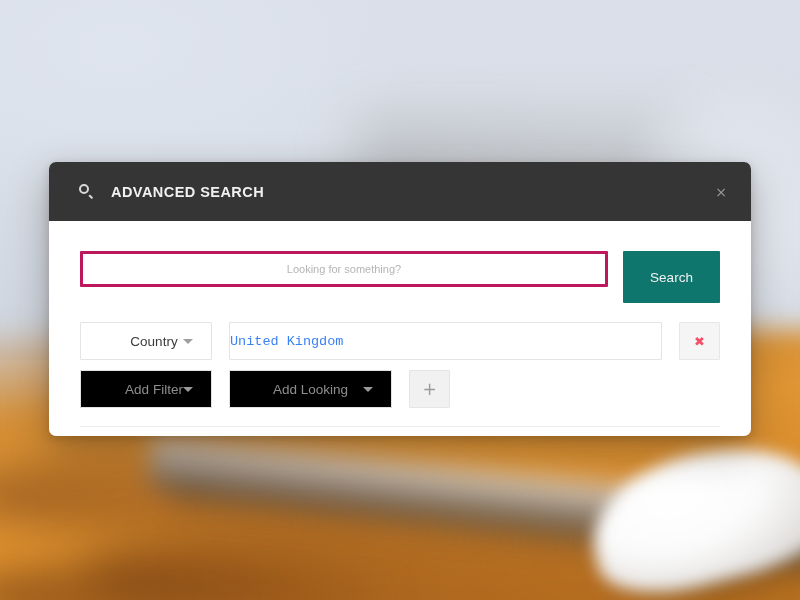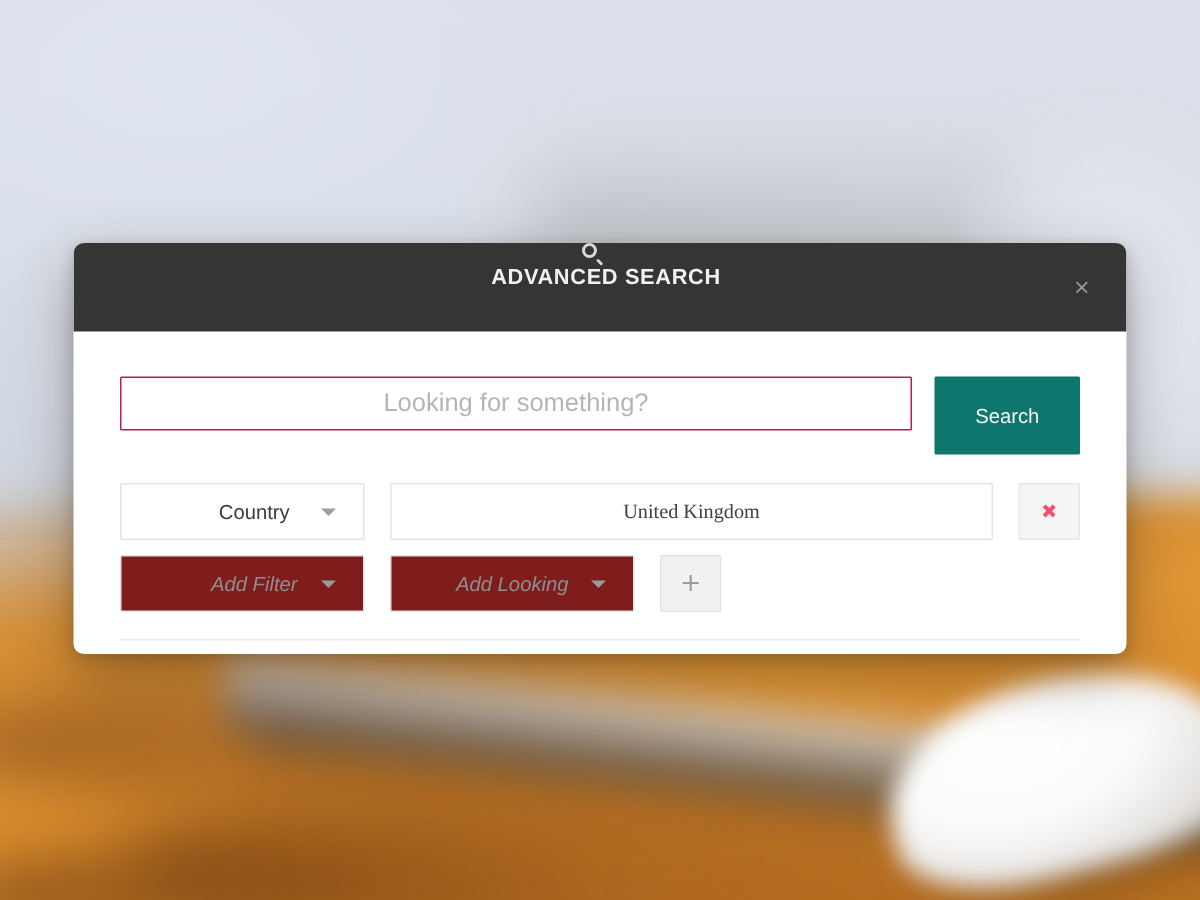--- a/index.html
+++ b/index.html
@@ -124,21 +124,20 @@
     overflow: hidden;
   }
 
   .modal-header {
     height: 59px;
     background: #353535;
     display: flex;
     align-items: center;
     padding: 0 22px 0 30px;
     position: relative;
-    flex-direction: column;
   }
   .header-search-icon {
     width: 15px; height: 15px;
     position: relative;
     margin-right: 17px;
     flex: 0 0 auto;
   }
   .header-search-icon i {
     position: absolute;
     left: 0; top: 0;
@@ -180,24 +179,24 @@
 
   
   .search-row {
     display: flex;
     gap: 15px;
     margin-bottom: 19px;
   }
   .search-input {
     flex: 1;
     height: 36px;
-    border: 1px solid #be185d;
+    border: 3px solid #be185d;
     background: #fff;
     font-family: "Liberation Sans", sans-serif;
-    font-size: 17px;
+    font-size: 11px;
     color: #555;
     text-align: center;
     outline: none;
     border-radius: 1px;
   }
   .search-input::placeholder { color: #b5b5b5; }
   .search-btn {
     width: 97px;
     height: 52px;
     background: #0f766e;
@@ -220,30 +219,29 @@
     border: 1px solid #e4e4e4;
     display: flex;
     align-items: center;
     justify-content: center;
     position: relative;
     font-size: 13.5px;
     border-radius: 1px;
     background: #fff;
     color: #3b3b3b;
   }
-  .cell.w-field  { width: 163px; padding-left: 16px; }
+  .cell.w-field  { width: 132px; padding-left: 16px; }
   .cell.w-rel    { width: 163px; }
   .cell.w-val    { flex: 1; }
   .cell.w-act    { width: 41px; cursor: pointer; }
 
   .cell.muted {
-    background: #7f1d1d;
+    background: #000000;
     border-color: #e2e2e2;
     color: #8e8e8e;
-    font-style: italic;
     text-align: right;
   }
   .cell.dropdown { cursor: pointer; }
   .caret {
     position: absolute;
     right: 18px;
     top: 50%;
     margin-top: -2px;
     width: 0; height: 0;
     border-left: 5px solid transparent;
@@ -251,24 +249,24 @@
     border-top: 5px solid #9e9e9e;
   }
   .cell.muted .caret { border-top-color: #9a9a9a; }
 
   .val-input {
     width: 100%;
     height: 100%;
     border: none;
     outline: none;
     background: transparent;
-    text-align: center;
-    font-family: Liberation Serif, serif;
+    text-align: left;
+    font-family: Liberation Mono, monospace;
     font-size: 13.5px;
-    color: #404040;
+    color: #3b82f6;
   }
   .val-input::placeholder { color: #b8b8b8; font-style: italic; }
 
   .cell.act-del {
     background: #f5f5f5;
     border-color: #e7e7e7;
     color: #f4506a;
     font-size: 13px;
     font-weight: bold;
     font-family: "DejaVu Sans", sans-serif;

